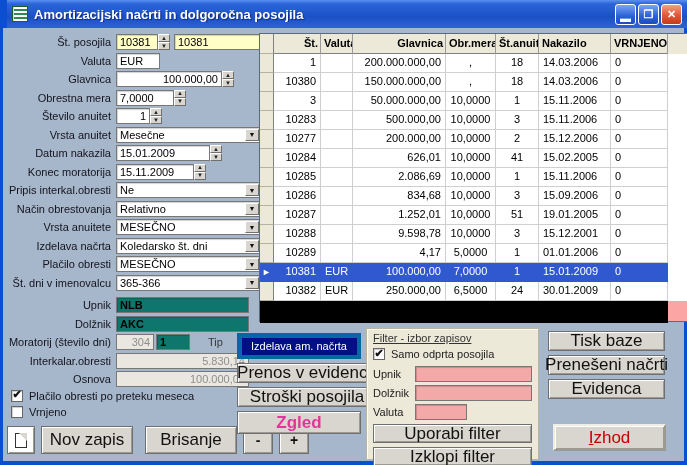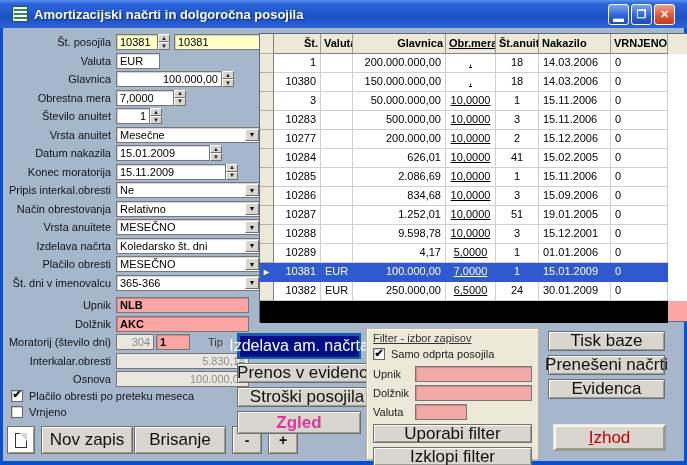--- a/index.html
+++ b/index.html
@@ -1,41 +1,41 @@
 <!DOCTYPE html>
 <html><head>
 <meta charset="utf-8">
 <style>
   html,body{margin:0;padding:0;background:#6a7f9b;}
   *{box-sizing:border-box;font-family:"Liberation Sans",sans-serif;}
   .window{position:relative;width:687px;height:465px;background:#0a4fd0;overflow:hidden;}
   
-  .titlebar{position:absolute;left:0;top:0;right:0;height:28px;
+  .titlebar{position:absolute;left:7px;top:0;right:0;height:28px;
     background:linear-gradient(180deg,#5a91ef 0%,#2b64da 14%,#1c51c6 60%,#2e62d6 100%);
-    display:flex;align-items:center;padding:0 12px;}
+    display:flex;align-items:center;padding:0 5px;}
   .app-icon{width:16px;height:16px;flex:none;margin-right:6px;border:1px solid #1c5c2e;
     background:repeating-linear-gradient(180deg,#ffffff 0 2px,#2e8b57 2px 4px);box-shadow:inset 1px 0 0 #bde6c8;}
   .title-text{color:#fff;font-weight:bold;font-size:13px;text-shadow:1px 1px 1px #0a2a7a;white-space:nowrap;overflow:hidden;flex:1;}
   .tb-btn{width:21px;height:21px;flex:none;margin-left:2px;border-radius:3px;border:1px solid #fff;
     display:flex;align-items:center;justify-content:center;color:#fff;font-size:11px;font-weight:bold;
     background:linear-gradient(180deg,#7aa4f4,#2a60d8 60%,#1b4cc0);}
   .tb-close{background:linear-gradient(180deg,#f1a186,#e25d3c 50%,#c63a17);}
   .tb-min span{position:relative;top:4px;}
   
   .content{position:absolute;left:0;top:28px;right:0;bottom:0;background:#a6b6cb;
     border:3px solid #0a4fd0;border-top:none;border-bottom-width:4px;}
   
   .form{position:absolute;left:2px;top:6px;width:256px;font-size:11px;}
   .row{display:flex;align-items:center;height:16px;margin-bottom:2.5px;}
   .lbl{width:106px;flex:none;text-align:right;margin-right:5px;overflow:hidden;white-space:nowrap;color:#14141c;}
   .field{height:16px;border:1px solid #777;background:#fff;padding:1px 3px;font-size:11px;
     display:flex;align-items:center;white-space:nowrap;overflow:hidden;box-shadow:inset 1px 1px 1px rgba(0,0,0,.18);}
   .num{justify-content:flex-end;}
   .yellow{background:#ffffc6;}
-  .pinkf{background:#fca5a5;font-weight:bold;}
+  .pinkf{background:#0f766e;font-weight:bold;}
   .disf{background:#e9e7e0;color:#8e8e8e;box-shadow:none;}
   .spin{width:12px;height:16px;display:flex;flex-direction:column;flex:none;}
   .spin span{flex:1;background:#d9d6cf;border:1px solid;border-color:#fff #6f6f6f #6f6f6f #fff;
     font-size:6px;line-height:5px;display:flex;align-items:center;justify-content:center;color:#222;}
   .dd{position:relative;width:148px;padding-right:16px;}
   .ddarrow{position:absolute;right:1px;top:1px;bottom:1px;width:14px;background:#d9d6cf;
     border:1px solid;border-color:#fff #6f6f6f #6f6f6f #fff;display:flex;align-items:center;justify-content:center;font-size:7px;color:#111;}
   .tiplbl{margin-left:18px;color:#3a3a3a;}
   
   .cbgroup{position:absolute;left:8px;top:360px;font-size:11px;}
@@ -44,52 +44,52 @@
     display:flex;align-items:center;justify-content:center;font-size:11px;font-weight:bold;color:#111;box-shadow:inset 1px 1px 1px rgba(0,0,0,.2);}
   .cbbox::after{content:"";}
   .cbbox.checked::after{content:"\2714";position:relative;top:-1px;}
   
   .recbtns{position:absolute;left:4px;top:398px;display:flex;align-items:center;}
   .btn{background:#d9d6cf;border:1px solid #6f6f6f;box-shadow:inset 1px 1px 0 #fff,inset -1px -1px 0 #9d9a93;
     font-size:17px;display:flex;align-items:center;justify-content:center;color:#111;cursor:default;white-space:nowrap;}
   .docbtn{width:28px;height:28px;background:#fff;margin-right:6px;}
   .doc-icon{width:12px;height:15px;background:#fff;border:1px solid #333;position:relative;}
   .doc-icon::after{content:"";position:absolute;top:-1px;right:-1px;border:4px solid;border-color:#d9d6cf #d9d6cf transparent transparent;}
-  .b-nov{width:92px;height:28px;margin-right:1px;}
+  .b-nov{width:92px;height:28px;margin-right:12px;}
   .b-bri{width:92px;height:28px;margin-right:6px;}
   .b-minus,.b-plus{width:30px;height:28px;font-weight:bold;font-size:14px;margin-right:6px;}
   
   .grid{position:absolute;left:256px;top:5px;width:471px;height:289px;background:#fca5a5;border:1px solid #5a6b80;}
   .gh,.gr{display:flex;}
   .gh{height:20px;background:#ece9d8;}
   .hc{border-right:1px solid #9a9a9a;border-bottom:1px solid #808080;font-weight:bold;font-size:11px;
     padding:3px 2px 0 3px;overflow:hidden;white-space:nowrap;background:#ece9d8;}
   .gr{height:19px;background:#fff;}
   .gc{border-right:1px solid #cfcfcf;border-bottom:1px solid #cfcfcf;font-size:11px;padding:2px 4px 0 4px;
     overflow:hidden;white-space:nowrap;background:#fff;}
   .ind{width:14px;flex:none;background:#ece9d8;border-right:1px solid #808080;border-bottom:1px solid #b5b2a4;
     display:flex;align-items:center;justify-content:center;font-size:9px;color:#000;padding:0;}
   .c0{width:47px;flex:none;text-align:right;}
   .c1{width:32px;flex:none;}
   .c2{width:93px;flex:none;text-align:right;}
-  .c3{width:50px;flex:none;text-align:center;text-decoration:underline;}
+  .c3{width:50px;flex:none;text-align:center;}
   .c4{width:43px;flex:none;text-align:center;}
   .c5{width:72px;flex:none;}
   .c6{width:57px;flex:none;}
   .gr.sel .gc{background:#3159cf;color:#fff;border-color:#3159cf;}
   .filler{height:22px;background:#000;width:408px;}
   .vscroll{position:absolute;right:0;top:0;bottom:0;width:14px;background:#f0efe7;border-left:1px solid #9a9a9a;}
   .sarrow{position:absolute;left:0;right:0;height:15px;background:#d9d6cf;border:1px solid;border-color:#fff #6f6f6f #6f6f6f #fff;
     display:flex;align-items:center;justify-content:center;font-size:7px;color:#111;}
   .sup{top:0;} .sdown{bottom:0;}
   .sthumb{position:absolute;left:0;right:0;top:16px;height:58px;background:#d9d6cf;border:1px solid;border-color:#fff #6f6f6f #6f6f6f #fff;}
   
   .actions{position:absolute;left:234px;top:305px;width:124px;}
-  .b-izd{height:26px;width:124px;background:#000f86;color:#fff;border:2px solid #0369a1;
-    box-shadow:inset 1px 1px 0 #3a49c8;margin-bottom:4px;font-size:16px;}
+  .b-izd{height:26px;width:124px;background:#000f86;color:#fff;border:4px solid #0369a1;
+    box-shadow:inset 1px 1px 0 #3a49c8;margin-bottom:4px;font-size:11px;}
   .b-mid{height:20px;width:140px;margin-bottom:4px;}
   .b-zgled{height:23px;width:124px;color:#e0369b;font-weight:bold;margin-top:1px;}
   
   .filterbox{position:absolute;left:363px;top:300px;width:173px;height:132px;background:#ece9d8;
     border:1px solid #b9b5a0;box-shadow:inset 1px 1px 0 #fffef5;padding:3px 6px;font-size:11px;}
   .ftitle{color:#333;margin-bottom:3px;white-space:nowrap;overflow:hidden;text-decoration:underline;}
   .fcbrow{display:flex;align-items:center;height:14px;margin-bottom:5px;color:#222;}
   .frow{display:flex;align-items:center;height:16px;margin-bottom:3px;}
   .flbl{width:42px;flex:none;color:#222;}
   .ffield{height:16px;background:#f4a9a9;border:1px solid #777;box-shadow:inset 1px 1px 1px rgba(0,0,0,.18);flex:1;}
@@ -171,21 +171,21 @@
       <div class="row">
         <div class="lbl">Datum nakazila</div>
         <div class="field" style="width:94px">15.01.2009</div>
         <div class="spin">
             <span>▲</span>
             <span>▼</span>
           </div>
       </div>
       <div class="row">
         <div class="lbl">Konec moratorija</div>
-        <div class="field" style="width:110px">15.11.2009</div>
+        <div class="field" style="width:78px">15.11.2009</div>
         <div class="spin">
             <span>▲</span>
             <span>▼</span>
           </div>
       </div>
       <div class="row">
         <div class="lbl">Pripis interkal.obresti</div>
         <div class="field dd">
             <span>Ne</span>
             <span class="ddarrow">▼</span>

